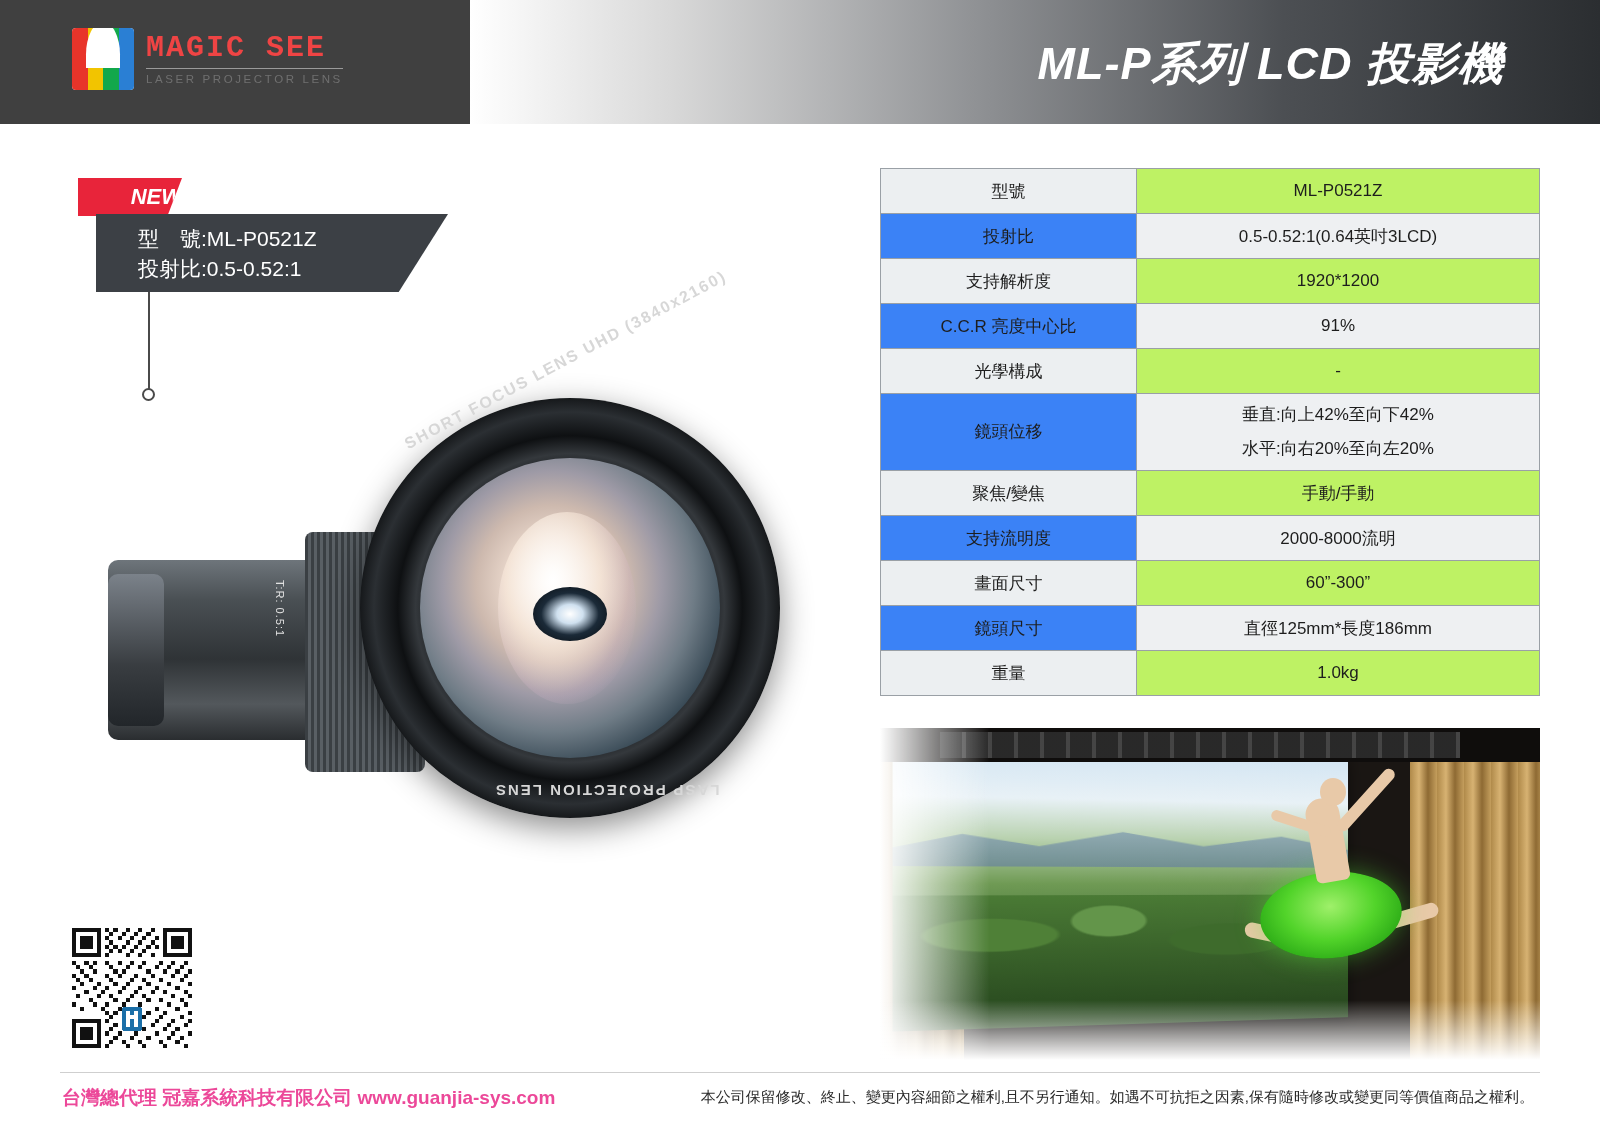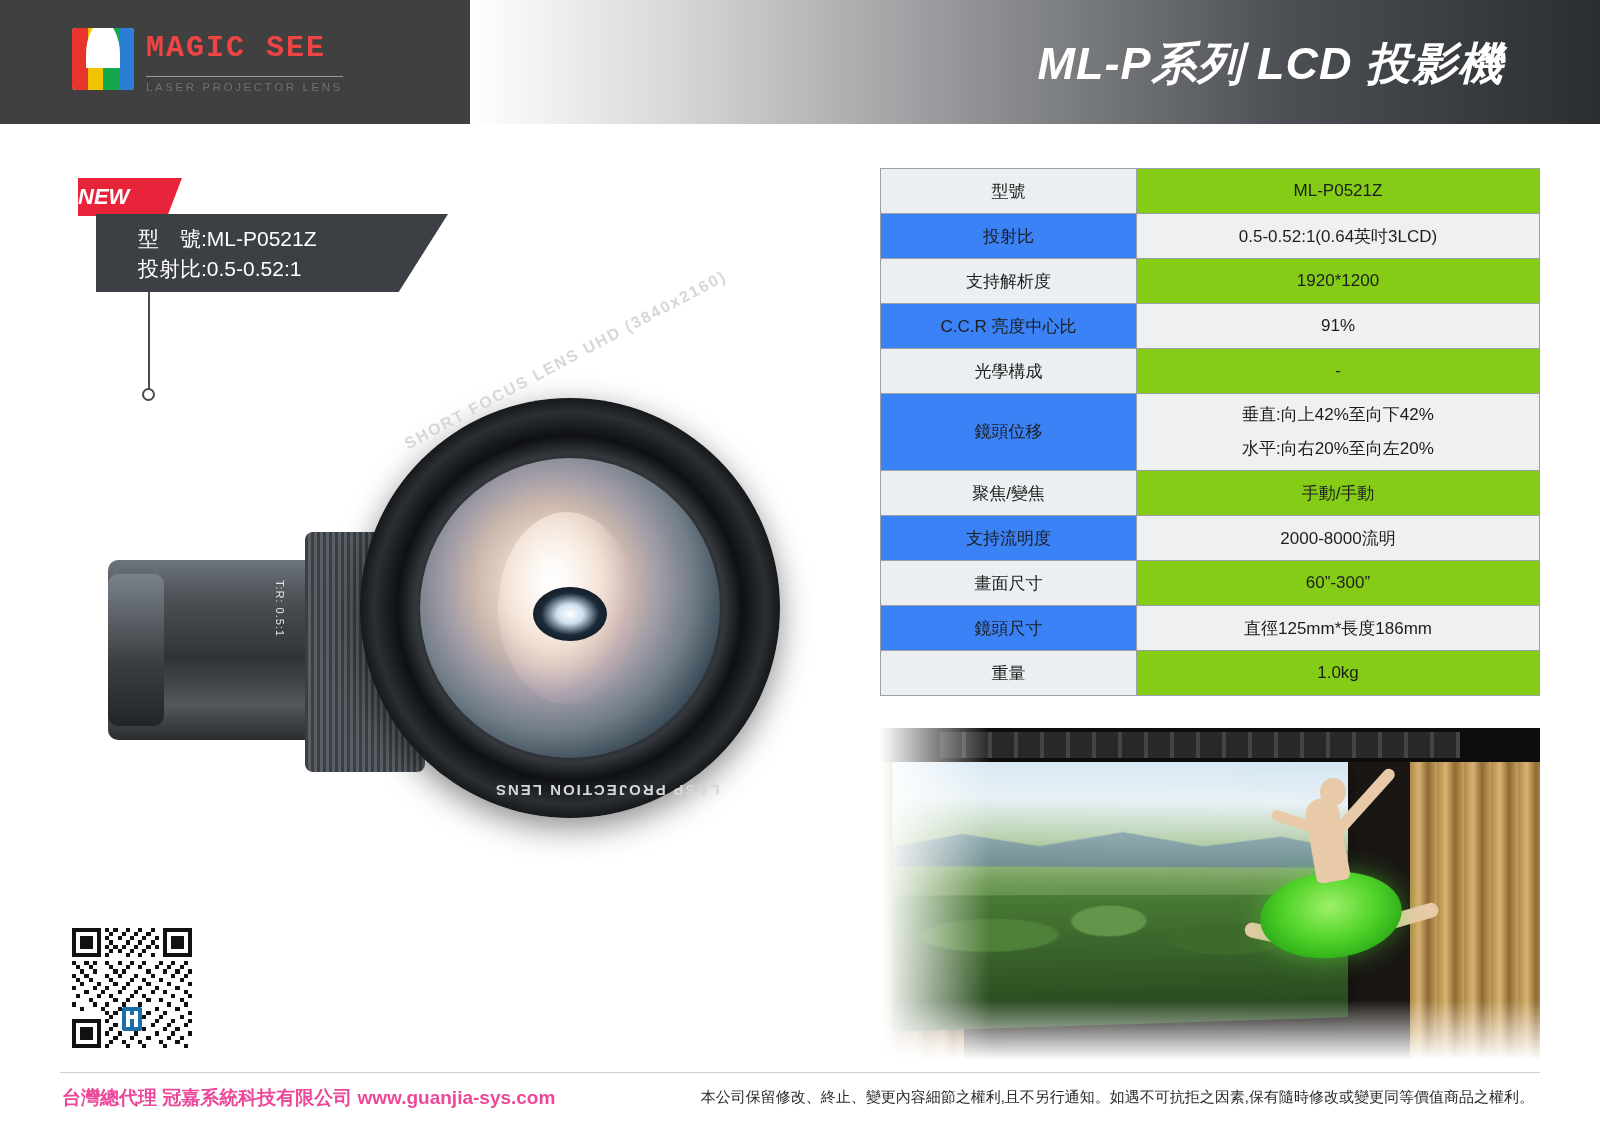--- a/index.html
+++ b/index.html
@@ -63,37 +63,37 @@
     border-radius: 50% 50% 0 0 / 70% 70% 0 0;
   }
   .logo-text-main {
     font-size: 30px; font-weight: bold; color: #ef4444;
     letter-spacing: 2px; line-height: 32px;
     margin-top: 4px;
     font-family: Liberation Mono, monospace;
   }
   .logo-text-sub {
     font-size: 11.5px; color: #6f6f6f;
-    letter-spacing: 2.6px; margin-top: 12px;
+    letter-spacing: 2.6px; margin-top: 4px;
     border-top: 1px solid #9a9a9a;
     padding-top: 4px;
   }
 
   
   .new-ribbon {
     position: absolute;
     top: 178px; left: 78px;
     width: 104px; height: 38px;
     background: #e8243a;
     color: #ffffff;
     font-size: 22px;
     font-weight: bold;
     font-style: italic;
     line-height: 38px;
-    text-align: left;
+    text-align: right;
     clip-path: polygon(0 0, 100% 0, 86% 100%, 0 100%);
   }
   .callout {
     position: absolute;
     top: 214px; left: 96px;
     width: 352px; height: 78px;
     background: #3c4045;
     clip-path: polygon(0 0, 100% 0, 86% 100%, 0 100%);
     color: #ffffff;
     padding: 10px 0 0 42px;
@@ -217,21 +217,21 @@
     border: 1px solid #9aa0a6;
     height: 45px;
     text-align: center;
     padding: 4px 24px;
   }
   .spec-table td.label {
     width: 256px;
     background: #eceff1;
     font-weight: normal;
   }
-  .spec-table td.value { background: #84cc16; }
+  .spec-table td.value { background: #bef264; }
   .spec-table tr.alt td.label { background: #3b82f6; }
   .spec-table tr.alt td.value { background: #eef0f2; }
   .shift-cell { line-height: 34px; height: 90px; }
 
   
   .photo {
     position: absolute;
     top: 728px; left: 880px;
     width: 660px; height: 332px;
     overflow: hidden;

